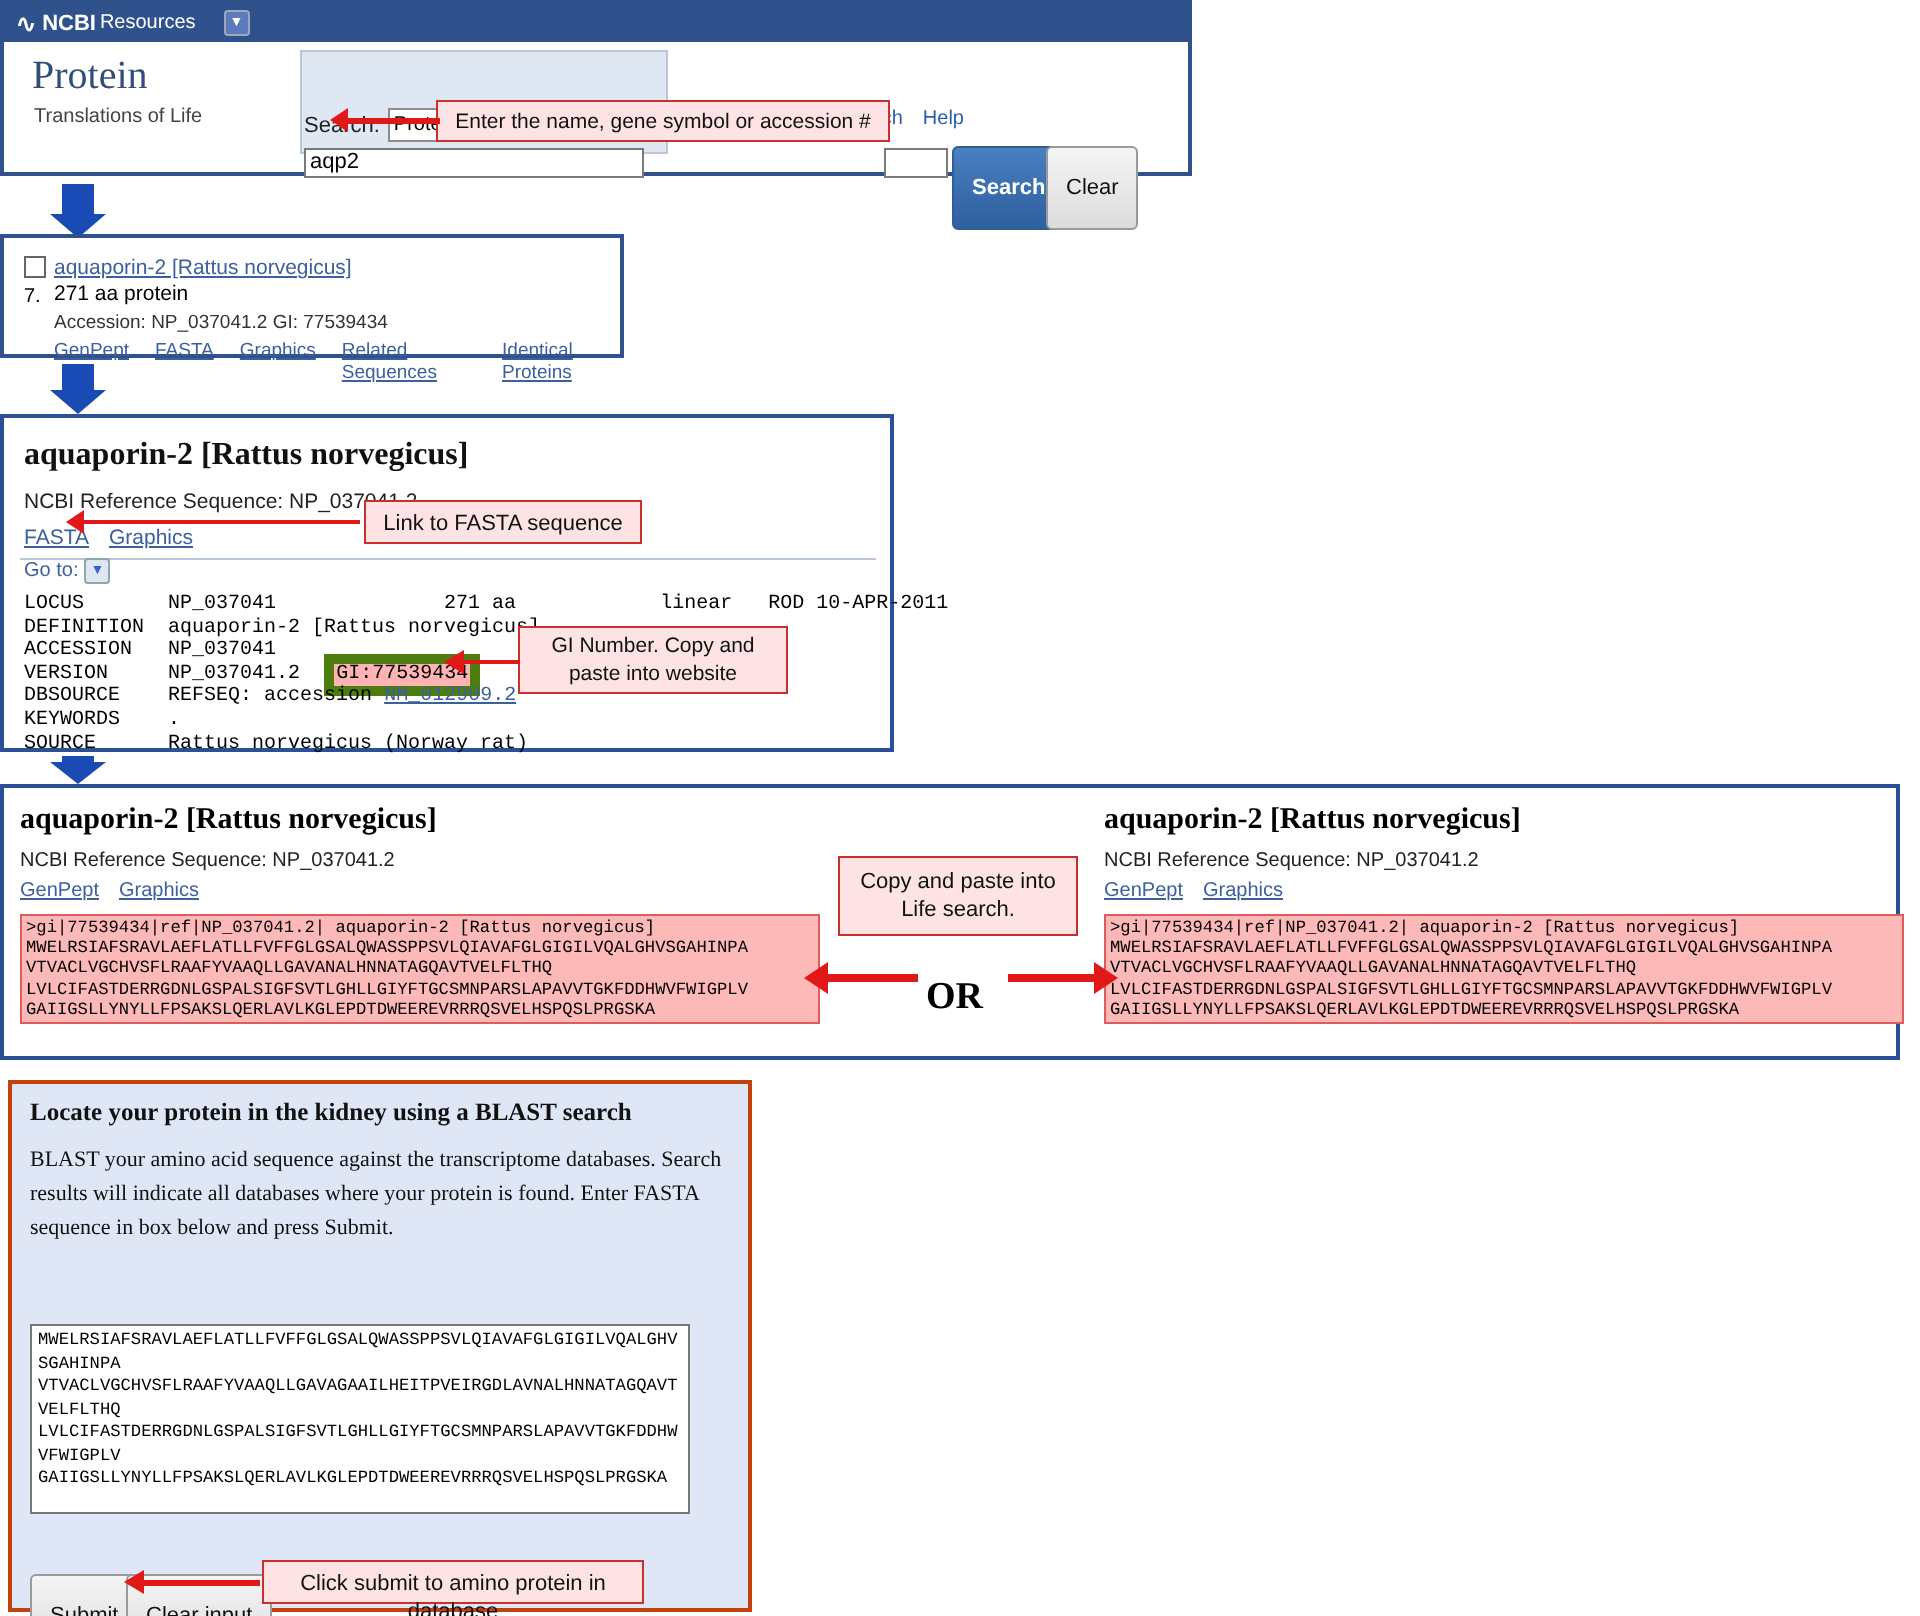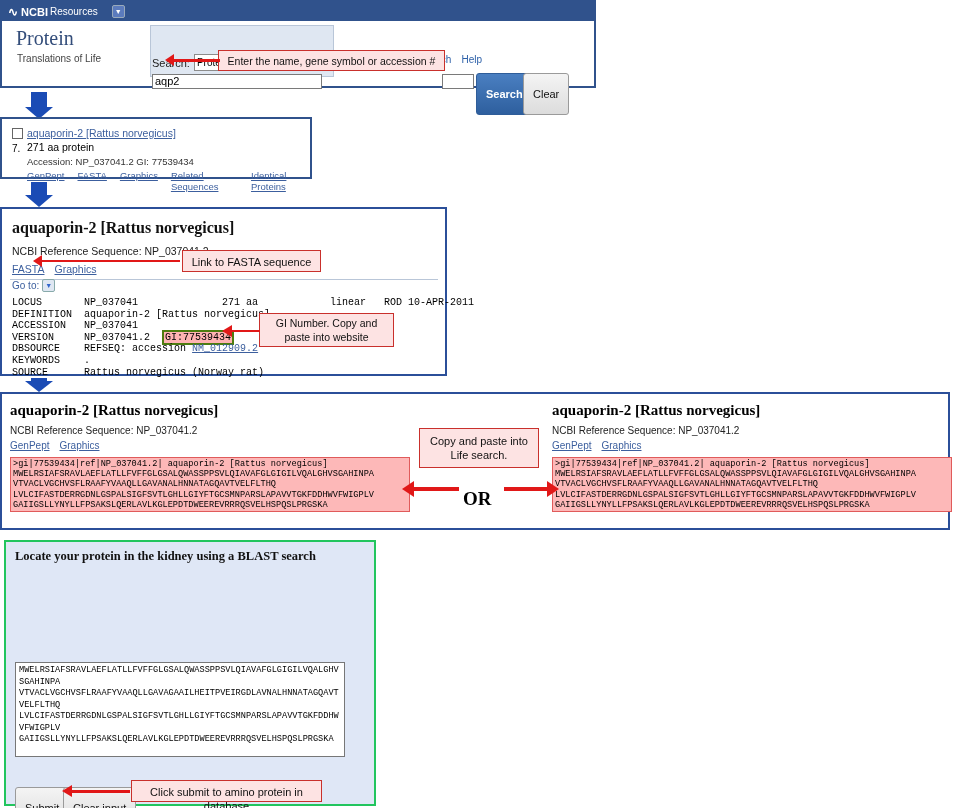--- a/index.html
+++ b/index.html
@@ -55,35 +55,35 @@
 
   
   #record-panel{left:0;top:207px;width:447px;height:169px;border:2px solid #2b4f99;background:#fff;box-sizing:border-box;}
   #rec-title{position:absolute;left:10px;top:10px;font-size:16px;font-weight:bold;color:#111;font-family:"Liberation Serif",serif;}
   #rec-sub{position:absolute;left:10px;top:36px;font-size:10.5px;color:#222;}
   #rec-links{position:absolute;left:10px;top:54px;font-size:10.5px;display:flex;gap:10px;}
   #rec-links span{color:#3c5f9e;text-decoration:underline;cursor:pointer;}
   #rec-rule{position:absolute;left:8px;top:70px;width:428px;height:1px;background:#b9c6d8;}
   #goto{position:absolute;left:10px;top:70px;font-size:10px;color:#3c5f9e;display:flex;align-items:center;gap:3px;}
   .flatfile{position:absolute;left:10px;top:88px;font-family:"Liberation Mono","DejaVu Sans Mono",monospace;font-size:10px;line-height:11.6px;white-space:pre;color:#000;}
-  .hl{background:#ffb3b3;border:2px solid #4d7c0f;padding:0 1px;text-align:right;}
+  .hl{background:#ffb3b3;border:5px solid #4d7c0f;padding:0 1px;text-align:right;}
   .mlink{color:#3c5f9e;text-decoration:underline;}
 
   
   #fasta-panel{left:0;top:392px;width:950px;height:138px;border:2px solid #2b4f99;background:#fff;box-sizing:border-box;}
   .fcol{position:absolute;top:8px;}
   .fh{font-size:15px;font-weight:bold;font-family:"Liberation Serif",serif;}
   .fsub{font-size:10px;margin-top:6px;color:#222;}
   .flinks{font-size:10px;margin-top:4px;display:flex;gap:10px;}
   .flinks span{color:#3c5f9e;text-decoration:underline;cursor:pointer;}
   .seqbox{margin-top:6px;background:#fdb8b8;border:1px solid #e05b5b;font-family:"Liberation Mono","DejaVu Sans Mono",monospace;font-size:8.6px;line-height:10.2px;white-space:pre;padding:1px 2px;color:#000;}
   #or-label{position:absolute;left:463px;top:478px;font-size:19px;font-weight:bold;font-family:Liberation Serif, serif;margin-top:10px;}
 
   
-  #blast-panel{left:4px;top:540px;width:372px;height:266px;border:2px solid #22c55e;background:#dfe7f6;box-sizing:border-box;}
+  #blast-panel{left:4px;top:540px;width:372px;height:266px;border:2px solid #c2410c;background:#dfe7f6;box-sizing:border-box;}
   #blast-title{position:absolute;left:9px;top:7px;font-size:12.5px;font-weight:bold;font-family:"Liberation Serif",serif;color:#111;}
   #blast-para{position:absolute;left:9px;top:30px;width:355px;font-size:11px;line-height:17px;color:#111;font-family:"Liberation Serif",serif;}
   #blast-enter{position:absolute;left:9px;top:105px;font-size:11px;font-family:"Liberation Serif",serif;margin-top:19px;}
   #blast-enter .q{color:#3c5f9e;text-decoration:underline;cursor:pointer;}
   #ta{position:absolute;left:9px;top:120px;width:330px;height:95px;border:1px solid #777;background:#fff;font-family:"Liberation Mono","DejaVu Sans Mono",monospace;font-size:8.6px;line-height:11.5px;white-space:pre;padding:2px 3px;box-sizing:border-box;color:#000;overflow:hidden;}
   #submit-btn{position:absolute;left:9px;top:245px;}
   #clearinput-btn{position:absolute;left:57px;top:245px;}
 
   .callout-abs{position:absolute;}
 </style>
@@ -218,20 +218,21 @@
 <div class="callout callout-abs big" style="left:419px;top:428px;width:120px;height:40px;display:flex;align-items:center;justify-content:center;line-height:14px;">Copy and paste into Life search.</div>
 <div id="or-label">OR</div>
 
 <div class="redline abs" style="left:413px;top:487px;width:46px;height:4px;"></div>
 <div class="abs" style="left:402px;top:481px;width:0;height:0;border-top:8px solid transparent;border-bottom:8px solid transparent;border-right:12px solid #e11818;"></div>
 <div class="redline abs" style="left:504px;top:487px;width:44px;height:4px;"></div>
 <div class="abs" style="left:547px;top:481px;width:0;height:0;border-top:8px solid transparent;border-bottom:8px solid transparent;border-left:12px solid #e11818;"></div>
 
 <div class="abs" id="blast-panel">
   <div id="blast-title">Locate your protein in the kidney using a BLAST search</div>
+  <div id="blast-para">BLAST your amino acid sequence against the transcriptome databases. Search results will indicate all databases where your protein is found. Enter FASTA sequence in box below and press Submit.</div>
   <div id="blast-enter">
     <span>Enter FASTA sequence:</span>
     <span class="q">What is FASTA?</span>
   </div>
   <div id="ta">MWELRSIAFSRAVLAEFLATLLFVFFGLGSALQWASSPPSVLQIAVAFGLGIGILVQALGHV
 SGAHINPA
 VTVACLVGCHVSFLRAAFYVAAQLLGAVAGAAILHEITPVEIRGDLAVNALHNNATAGQAVT
 VELFLTHQ
 LVLCIFASTDERRGDNLGSPALSIGFSVTLGHLLGIYFTGCSMNPARSLAPAVVTGKFDDHW
 VFWIGPLV

